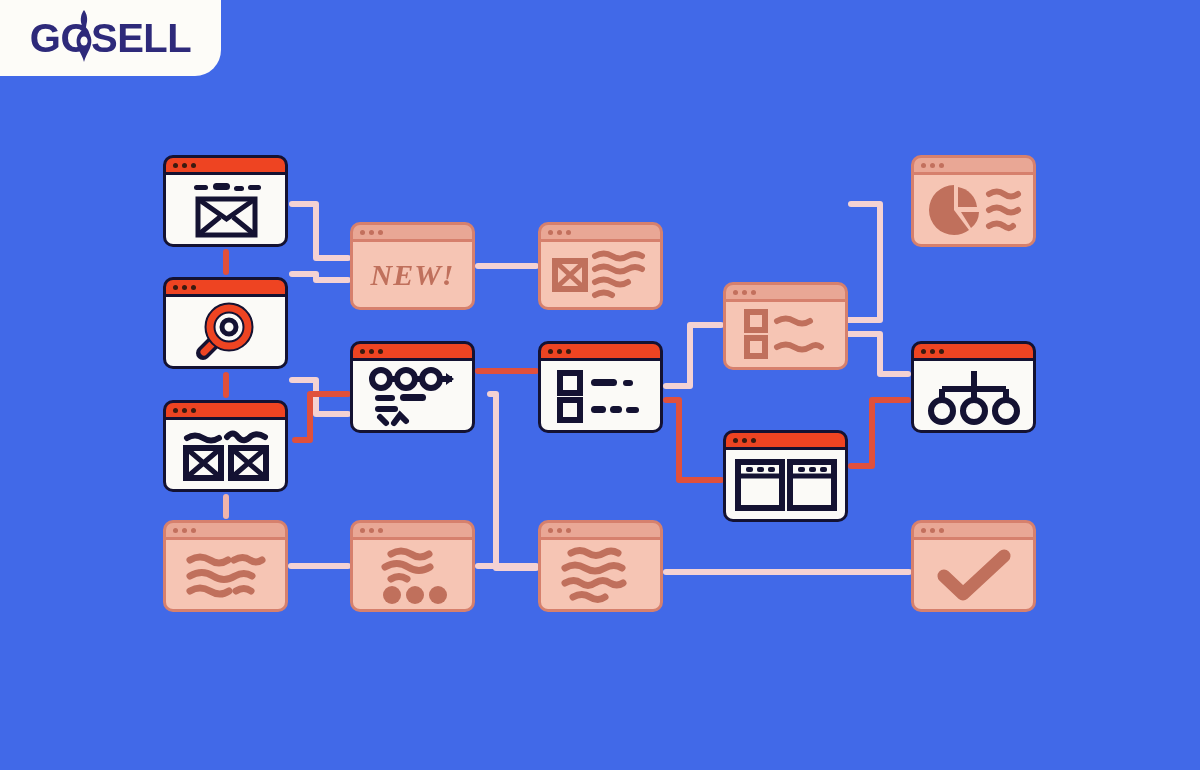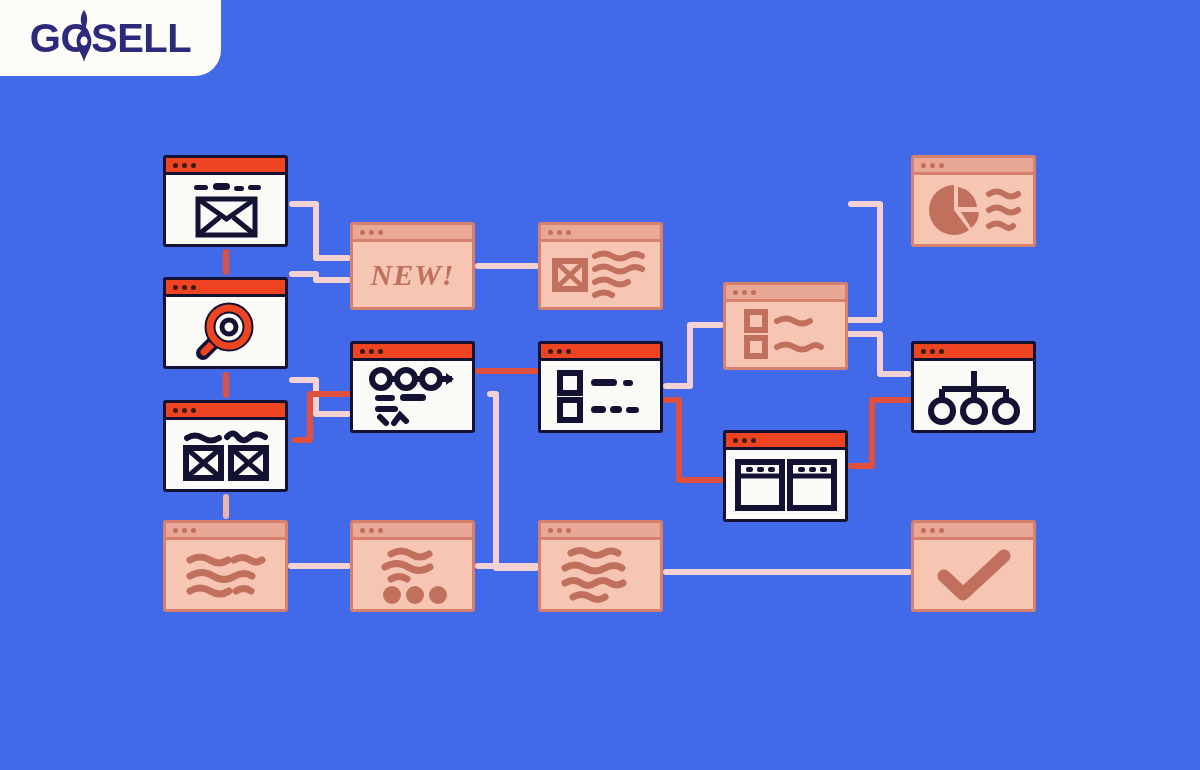--- a/index.html
+++ b/index.html
@@ -39,21 +39,21 @@
   .logo-pin {
     position: absolute;
     left: 43px; top: -6px;
     width: 22px; height: 56px;
     pointer-events: none;
   }
 
   
   .win {
     position: absolute;
-    border-radius: 3px;
+    border-radius: 10px;
     overflow: hidden;
     display: flex;
     flex-direction: column;
     z-index: 20;
   }
   .win .bar {
     height: 17px;
     flex: 0 0 17px;
     display: flex;
     align-items: center;

